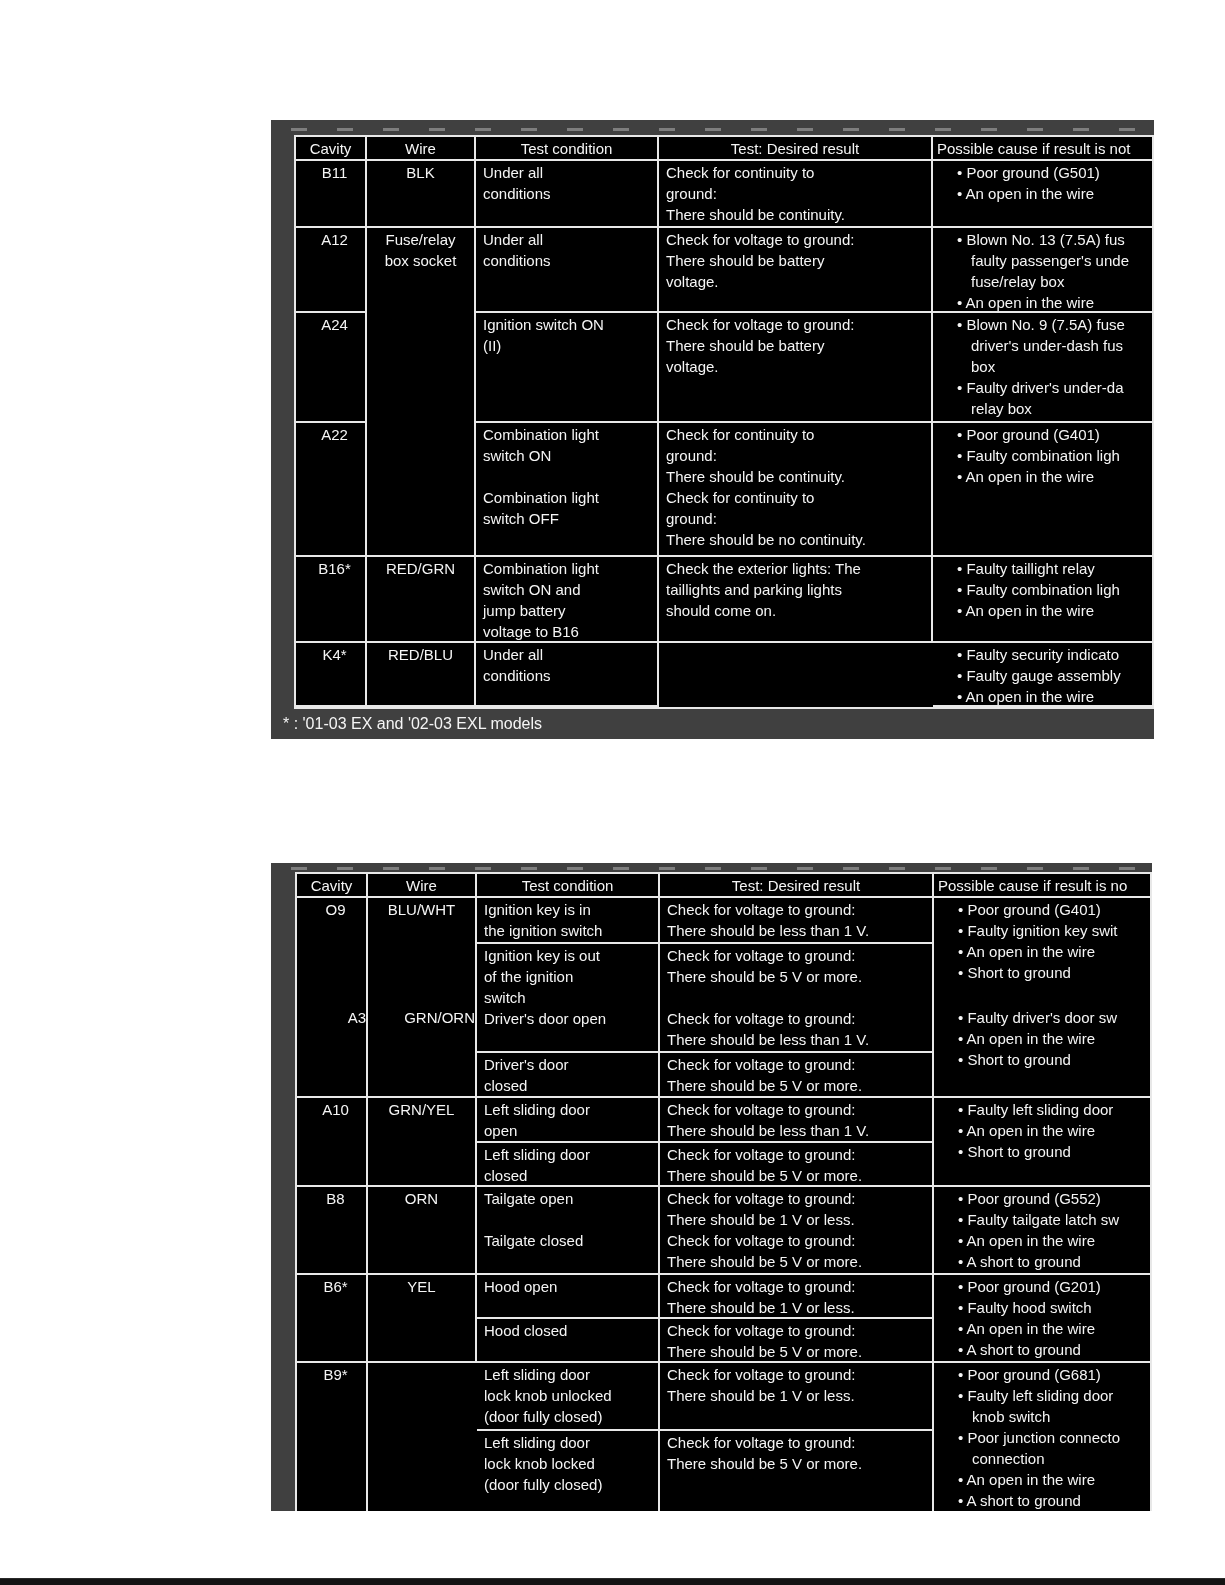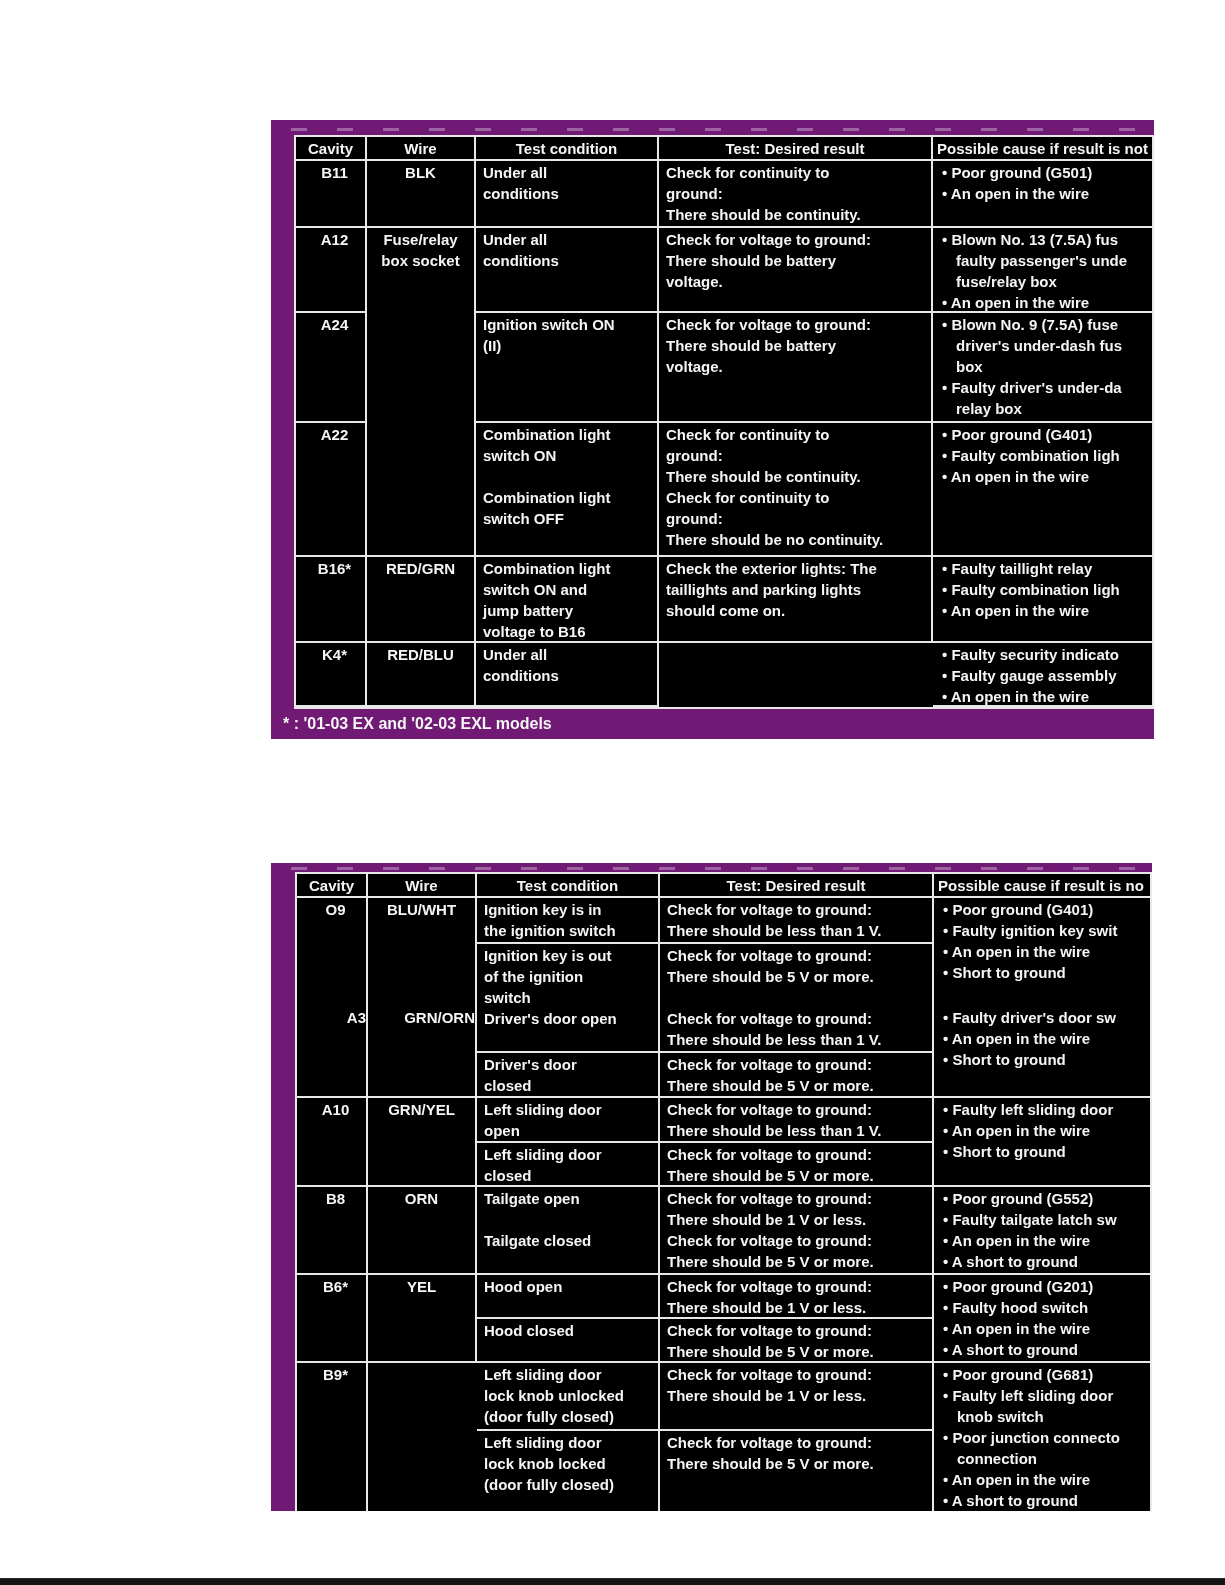--- a/index.html
+++ b/index.html
@@ -3,22 +3,22 @@
 <meta charset="utf-8">
 <style>
   html,body{margin:0;padding:0;}
   body{
     width:1225px;height:1585px;position:relative;
     background:#ffffff;
     font-family:"Liberation Sans", sans-serif;
     -webkit-font-smoothing:antialiased;
   }
   .block{
-    position:absolute;background:#701a75;overflow:hidden;
-    color:#f5f5f5;font-weight:bold;font-size:15px;line-height:21px;
+    position:absolute;background:#404040;overflow:hidden;
+    color:#f5f5f5;font-weight:normal;font-size:15px;line-height:21px;
   }
   #blk1{left:271px;top:120px;width:883px;height:619px;}
   #blk2{left:271px;top:863px;width:881px;height:648px;}
   .scan-streak{
     position:absolute;left:20px;right:0;height:3px;
     background:repeating-linear-gradient(90deg, rgba(255,255,255,.65) 0 16px, transparent 16px 46px);
     opacity:.5;
   }
   #blk1 .scan-streak{top:8px;}
   #blk2 .scan-streak{top:4px;}
@@ -31,21 +31,21 @@
   #t2{margin:9px 0 0 24px;grid-template-rows:24px 46px 109px 45px 45px 44px 88px 44px 44px 68px 84px;}
   .c{
     border-right:2px solid #e8e8e8;border-bottom:2px solid #e8e8e8;
     padding:1px 0 0 7px;overflow:hidden;
   }
   .hd{text-align:center;padding:1px 0 0 0;white-space:nowrap;}
   .hd.cs{text-align:left;padding-left:4px;}
   .cv{text-align:center;padding-left:8px;}
   .wr{text-align:center;padding-left:0;}
   .lines{white-space:pre-line;}
-  .cs{padding-left:9px;}
+  .cs{padding-left:24px;}
   .bl{white-space:nowrap;}
   .cont{padding-left:14px;}
   .gap{margin-top:24px;}
   .mid{margin-top:87px;text-align:right;}
   .footnote{margin:4px 0 0 12px;font-size:16px;white-space:nowrap;}
   #page-edge{
     position:absolute;left:0;top:1578px;width:1225px;height:7px;
     background:#141414;
     border-top:1px solid #2a2a2a;
   }

